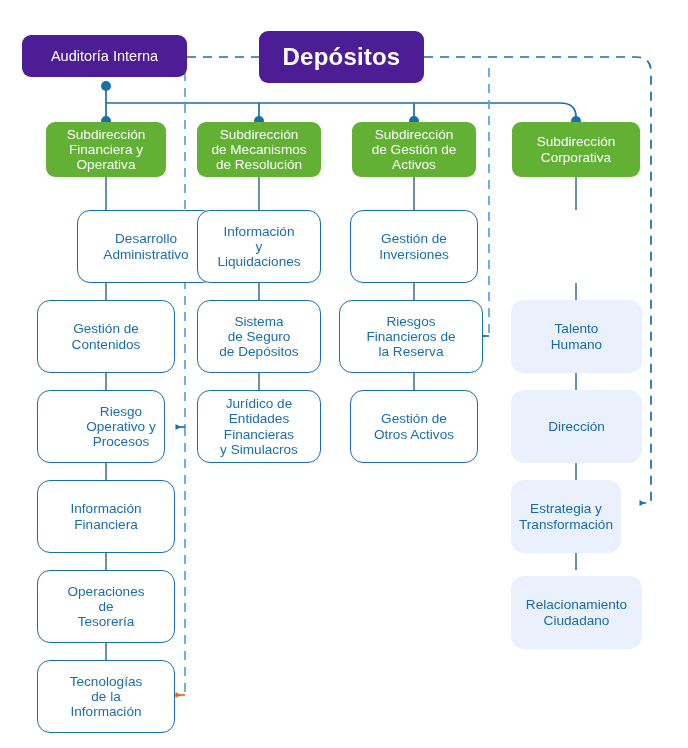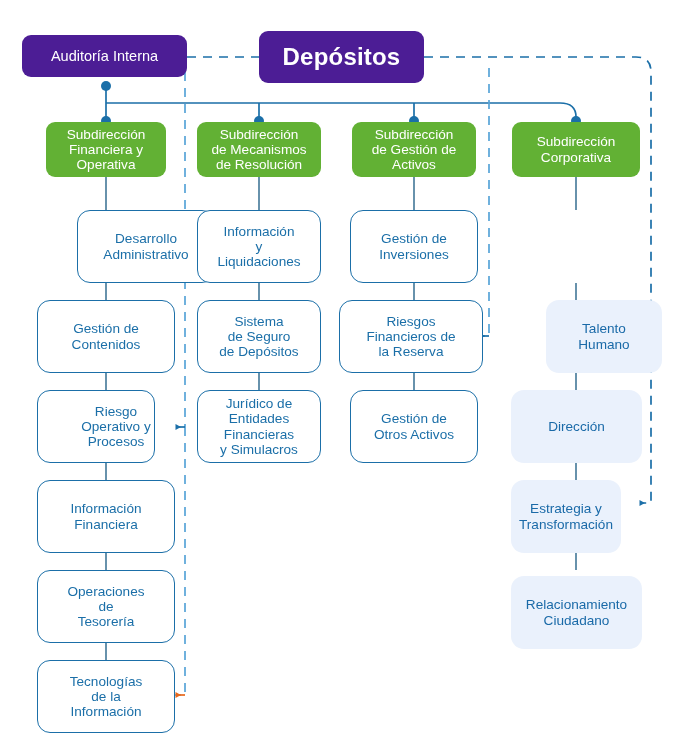--- a/index.html
+++ b/index.html
@@ -129,21 +129,21 @@
   </div>
 
   <div class="node wbox" style="left:37px;top:210px;width:138px;height:73px;margin-left:40px;">
     <span>Desarrollo
 Administrativo</span>
   </div>
   <div class="node wbox" style="left:37px;top:300px;width:138px;height:73px;">
     <span>Gestión de
 Contenidos</span>
   </div>
-  <div class="node wbox" style="left:37px;top:390px;width:118px;height:73px;padding-left:40px;">
+  <div class="node wbox" style="left:37px;top:390px;width:128px;height:73px;padding-left:40px;">
     <span>Riesgo
 Operativo y
 Procesos</span>
   </div>
   <div class="node wbox" style="left:37px;top:480px;width:138px;height:73px;">
     <span>Información
 Financiera</span>
   </div>
   <div class="node wbox" style="left:37px;top:570px;width:138px;height:73px;">
     <span>Operaciones
@@ -180,21 +180,21 @@
   <div class="node wbox" style="left:339px;top:300px;width:144px;height:73px;">
     <span>Riesgos
 Financieros de
 la Reserva</span>
   </div>
   <div class="node wbox" style="left:350px;top:390px;width:128px;height:73px;">
     <span>Gestión de
 Otros Activos</span>
   </div>
 
-  <div class="node lbox" style="left:511px;top:300px;width:116px;height:73px;margin-left:35px;">
+  <div class="node lbox" style="left:511px;top:300px;width:131px;height:73px;">
     <span>Talento
 Humano</span>
   </div>
   <div class="node lbox" style="left:511px;top:390px;width:131px;height:73px;">
     <span>Dirección</span>
   </div>
   <div class="node lbox" style="left:511px;top:480px;width:110px;height:73px;">
     <span>Estrategia y
 Transformación</span>
   </div>

